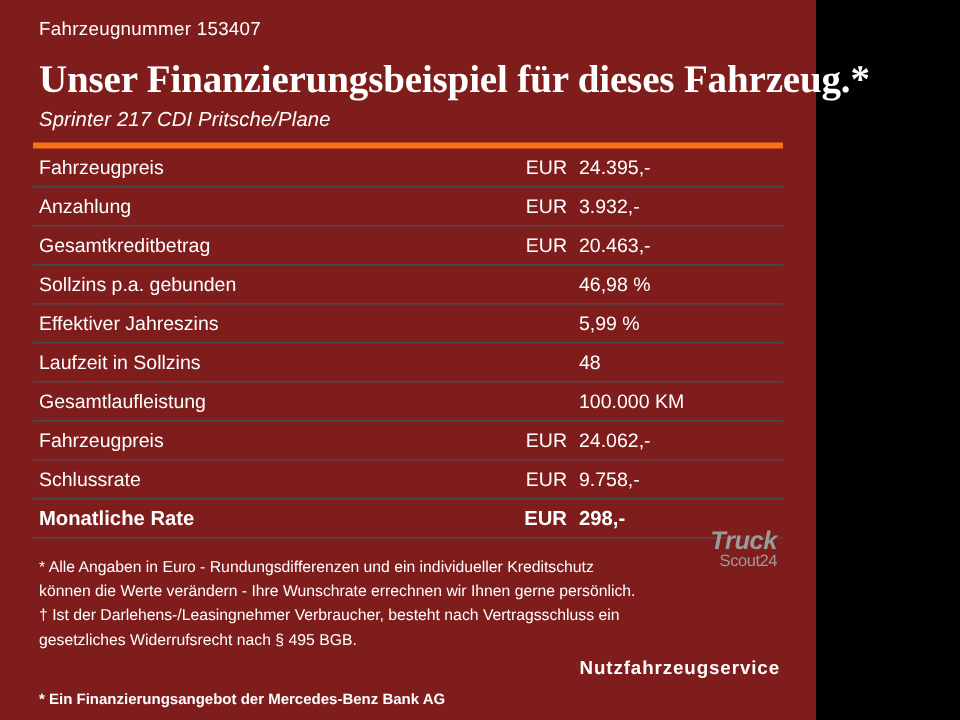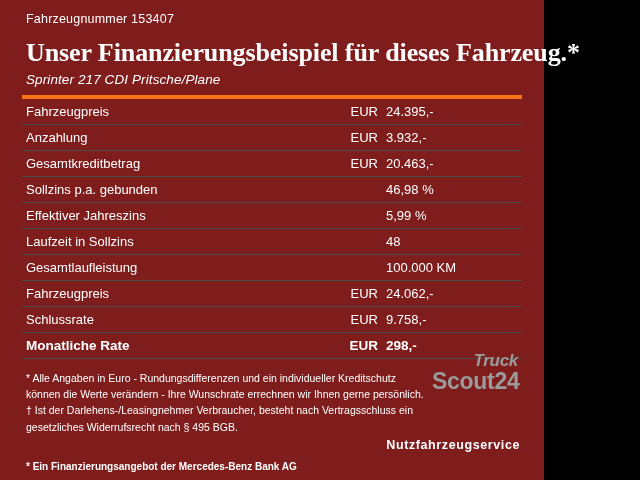--- a/index.html
+++ b/index.html
@@ -111,22 +111,22 @@
   }
   .ts-logo .truck {
     font-size: 17px;
     font-weight: 700;
     font-style: italic;
     letter-spacing: -0.3px;
     margin-left: 24px;
     line-height: 1;
   }
   .ts-logo .scout {
-    font-size: 23px;
-    font-weight: 700;
+    font-size: 11px;
+    font-weight: 400;
     letter-spacing: -0.3px;
     line-height: 1.05;
   }
   .osna-logo {
     position: absolute;
     right: 24px;
     bottom: 28px;
     text-align: right;
   }
   .osna-logo .main {

